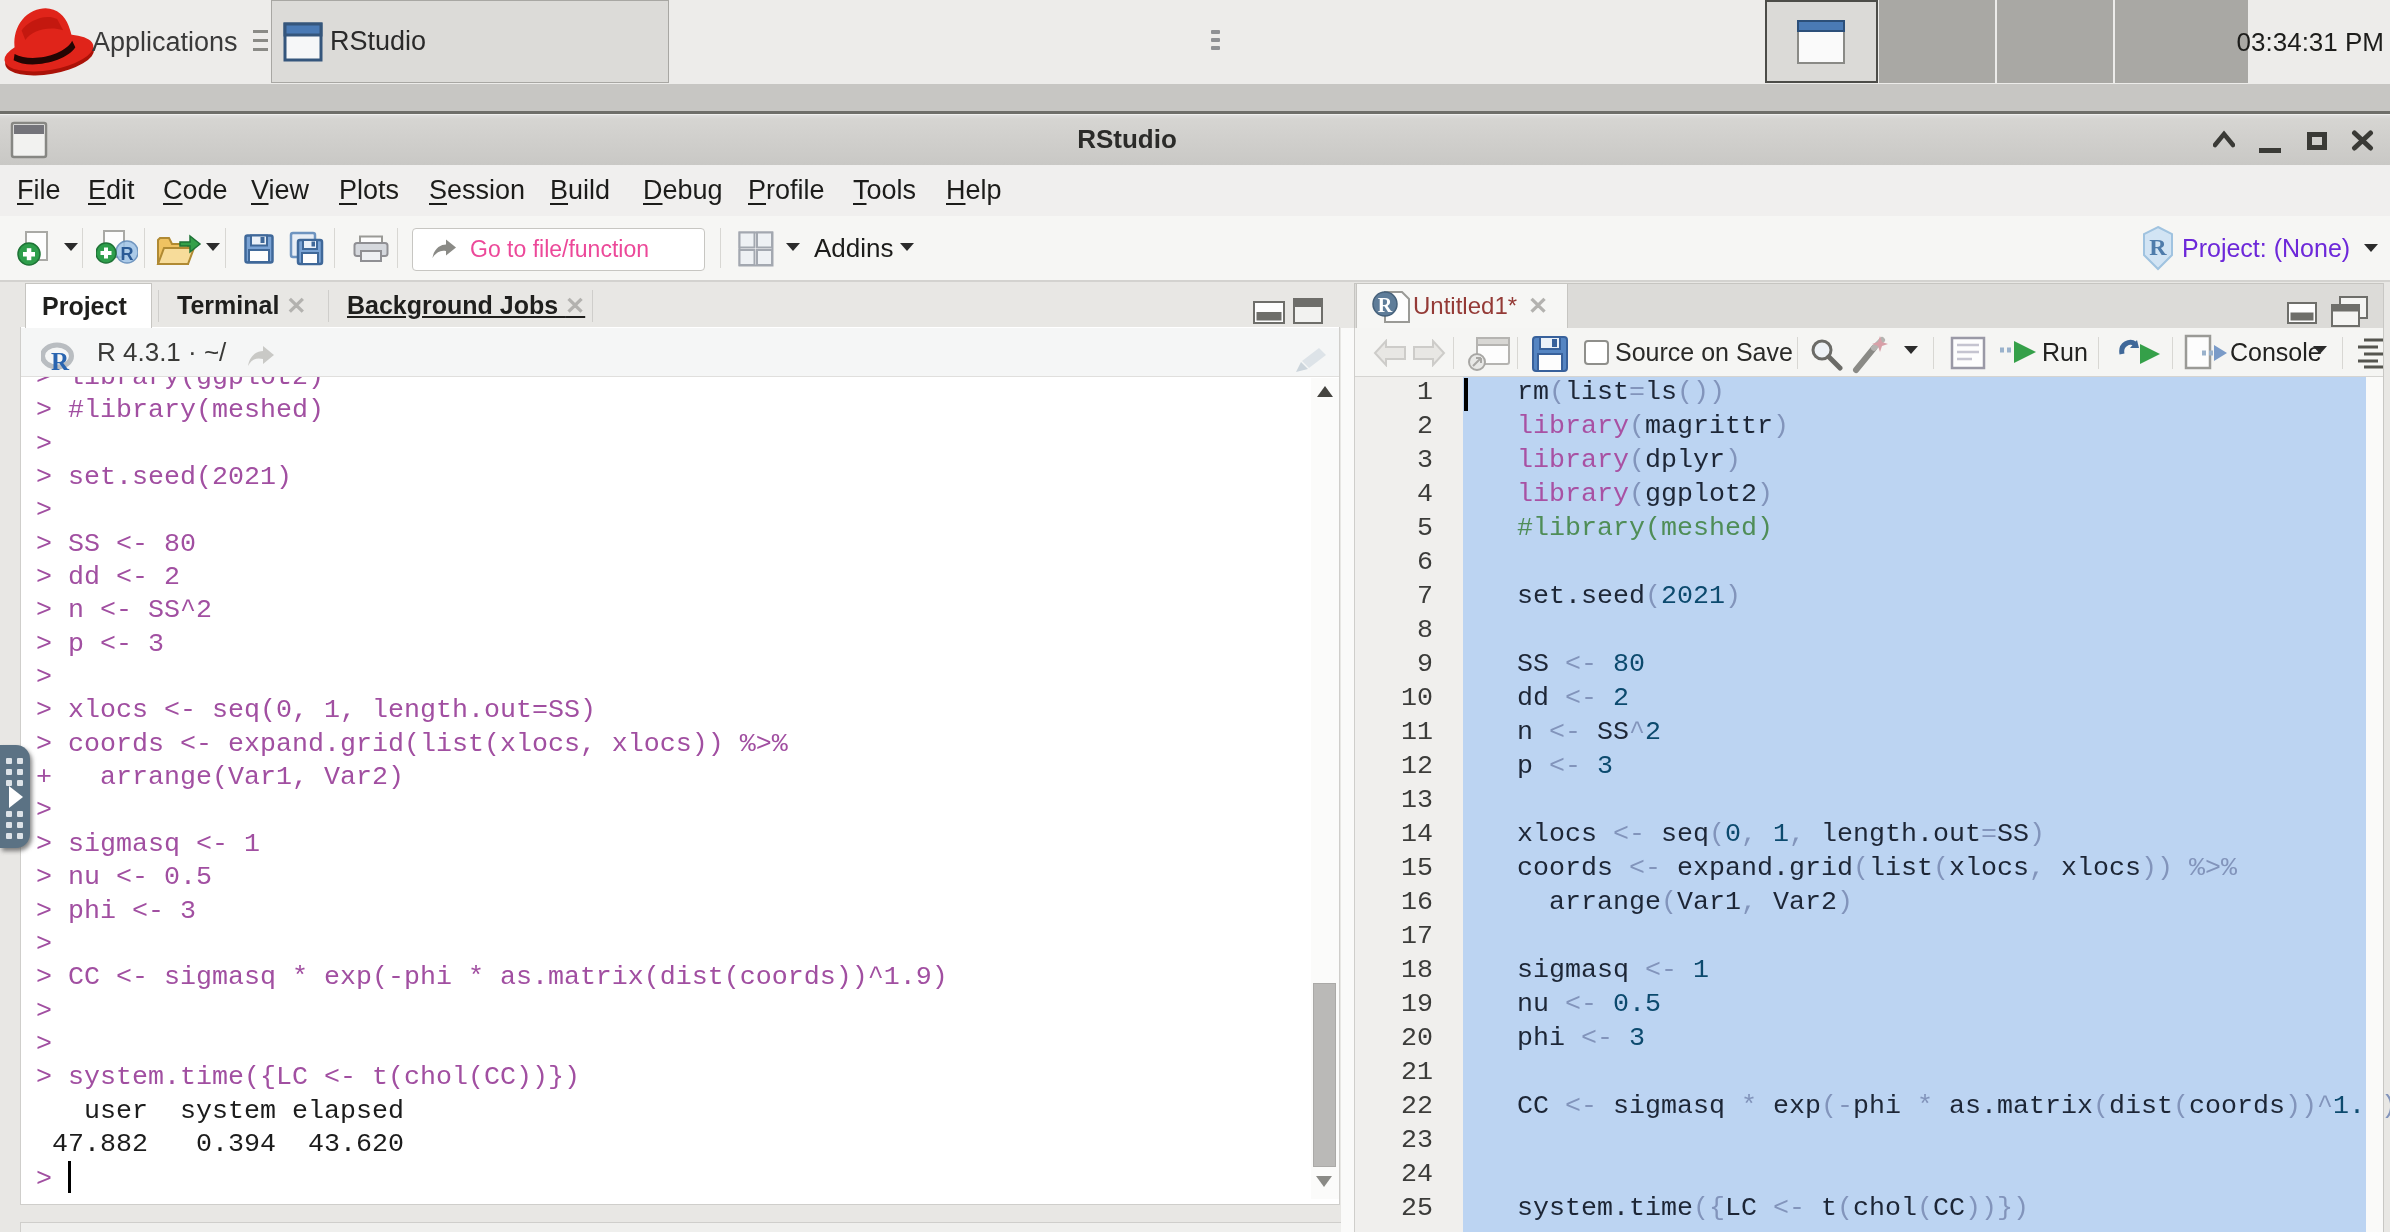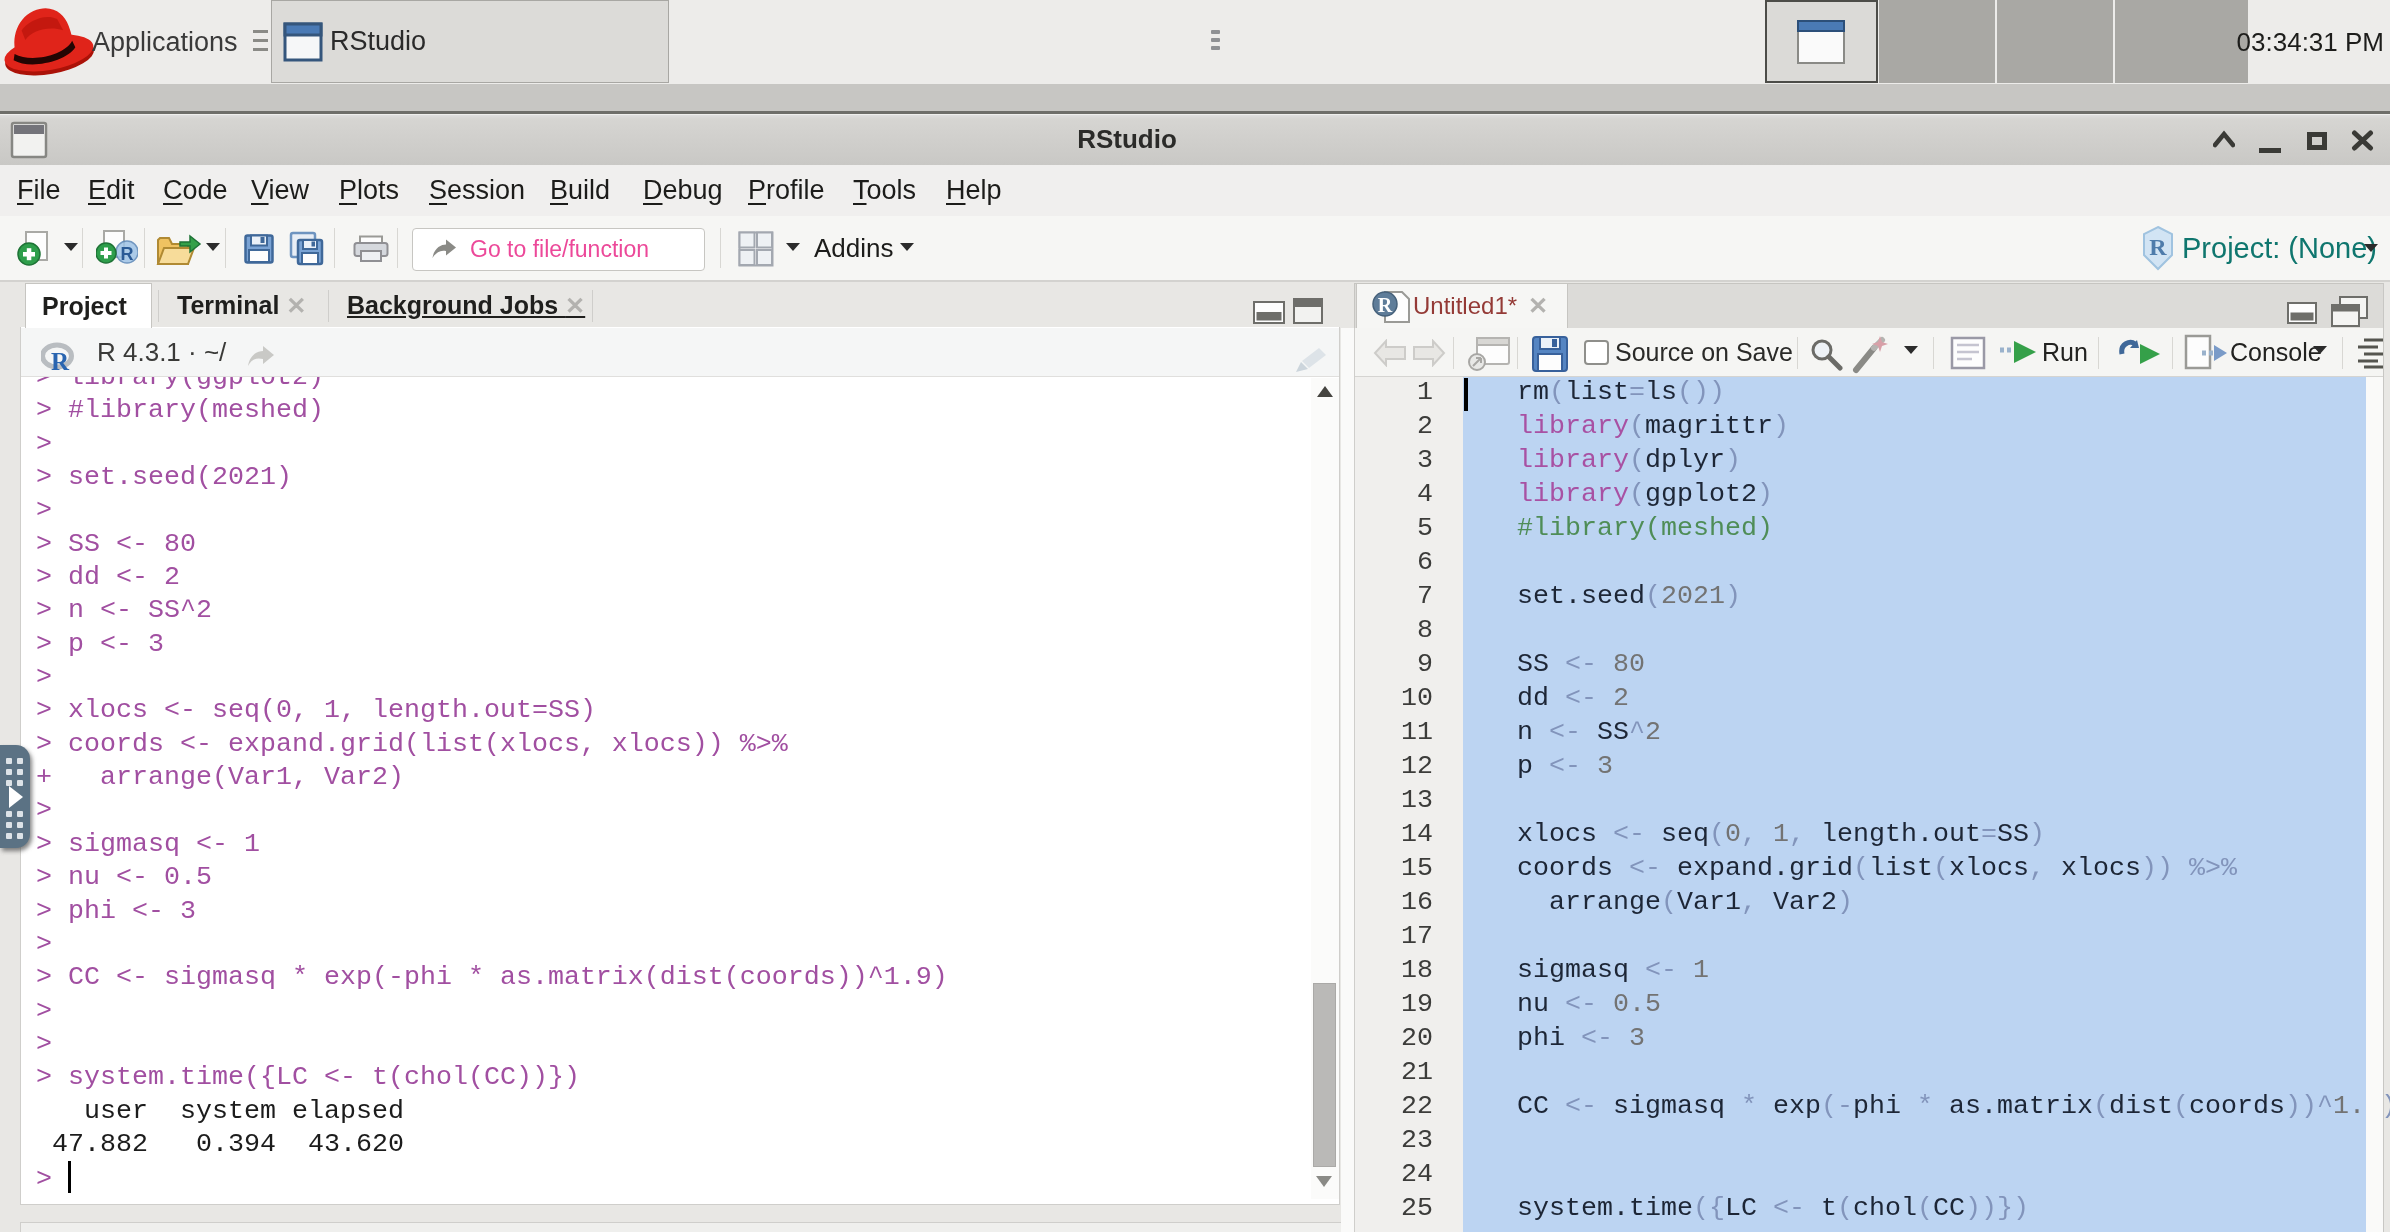--- a/index.html
+++ b/index.html
@@ -26,21 +26,21 @@
 #title-txt { left:1022px; top:114px; width:210px; height:51px; line-height:51px; font-size:26px; font-weight:bold; color:#2b2b29; text-align:center; }
 #menubar { left:0; top:165px; width:2390px; height:51px; background:#f0efee; }
 .mi { top:165px; height:51px; line-height:51px; font-size:27px; color:#1c1c1a; }
 .mi u { text-decoration:underline; text-underline-offset:4px; }
 #toolbar { left:0; top:216px; width:2390px; height:66px; background:#f6f6f4; border-bottom:2px solid #d3d2cf; }
 .tsep { top:12px; width:1px; height:40px; background:#d8d7d3; }
 .caret { width:0; height:0; border-left:7px solid transparent; border-right:7px solid transparent; border-top:8px solid #2b2b2b; }
 #gobox { left:412px; top:12px; width:293px; height:43px; background:#fff; border:1px solid #c7c6c2; border-radius:4px; }
 #gobox-txt { left:57px; top:0; height:41px; line-height:41px; font-size:23px; color:#ec4899; }
 #addins { left:814px; top:0; height:64px; line-height:64px; font-size:26px; color:#1c1c1a; }
-#proj-txt { left:2182px; top:0; height:64px; line-height:64px; font-size:29px; color:#0f766e; }
+#proj-txt { left:2182px; top:0; height:64px; line-height:64px; font-size:25px; color:#6d28d9; }
 
 #cpane { left:20px; top:327px; width:1320px; height:878px; background:#ffffff; border:1px solid #cfcecb; border-top:none; }
 .tab { top:283px; height:45px; font-size:25px; font-weight:bold; color:#1f1f1d; }
 #tab-console { left:25px; width:127px; background:#ffffff; border:1px solid #c6c5c1; border-bottom:none; }
 .tabsep { top:290px; width:1px; height:32px; background:#cfcecb; }
 #rbar { left:21px; top:328px; width:1318px; height:49px; background:#f5f6f6; border-bottom:1px solid #e0dfdd; }
 #rbar-txt { left:97px; top:328px; height:48px; line-height:48px; font-size:26px; color:#3a3a38; }
 #console-clip { left:22px; top:377px; width:1288px; height:823px; overflow:hidden; background:#fff; }
 #console-txt { position:absolute; left:14px; top:-16px; font-family:"Liberation Mono", monospace; font-size:26.66px; line-height:33.35px; white-space:pre; color:#a14fa1; }
 .out { color:#1c1c1c; }
@@ -65,21 +65,21 @@
 
 #gutter { left:1355px; top:377px; width:108px; height:855px; background:#f0efed; }
 #gutter-txt { position:absolute; right:30px; top:-2px; font-family:"Liberation Mono", monospace; font-size:26.66px; line-height:34px; text-align:right; color:#3c3c3a; }
 #codesel { left:1463px; top:377px; width:903px; height:855px; background:#bcd4f2; }
 #code-clip { left:1463px; top:377px; width:903px; height:855px; overflow:hidden;margin-left:39px; }
 #code-txt { position:absolute; left:15px; top:-2px; font-family:"Liberation Mono", monospace; font-size:26.66px; line-height:34px; white-space:pre; color:#1d2636; }
 #cursor1 { left:1464px; top:378px; width:4px; height:33px; background:#000; }
 #sscroll { left:2366px; top:377px; width:18px; height:855px; background:#fafaf9; }
 #spane-border { left:2383px; top:283px; width:1px; height:949px; background:#c8c7c4; }
 
-.kw { color:#a851a3; } .num { color:#737373; } .op { color:#8294bb; } .cm { color:#4f8d57; }
+.kw { color:#a851a3; } .num { color:#0c4a6e; } .op { color:#8294bb; } .cm { color:#4f8d57; }
 </style>
 </head>
 <body>
 <div class="abs" id="taskbar"></div>
 <svg class="abs" style="left:0px;top:0px" width="96" height="84" viewBox="0 0 96 84">
   <g transform="rotate(-10 48 42)">
     <ellipse cx="47" cy="57" rx="45" ry="17" fill="#ab1208"></ellipse>
     <ellipse cx="47" cy="53" rx="45" ry="17" fill="#e0241a"></ellipse>
     <path d="M16 54 C10 36 20 14 39 9 C58 4 69 17 71 29 C73 39 73 47 71 52 C56 60 28 61 16 54 Z" fill="#e0241a"></path>
     <path d="M24 26 C32 18 50 13 61 21 L65 33 C51 26 34 28 26 36 Z" fill="#b51309" opacity="0.65"></path>

